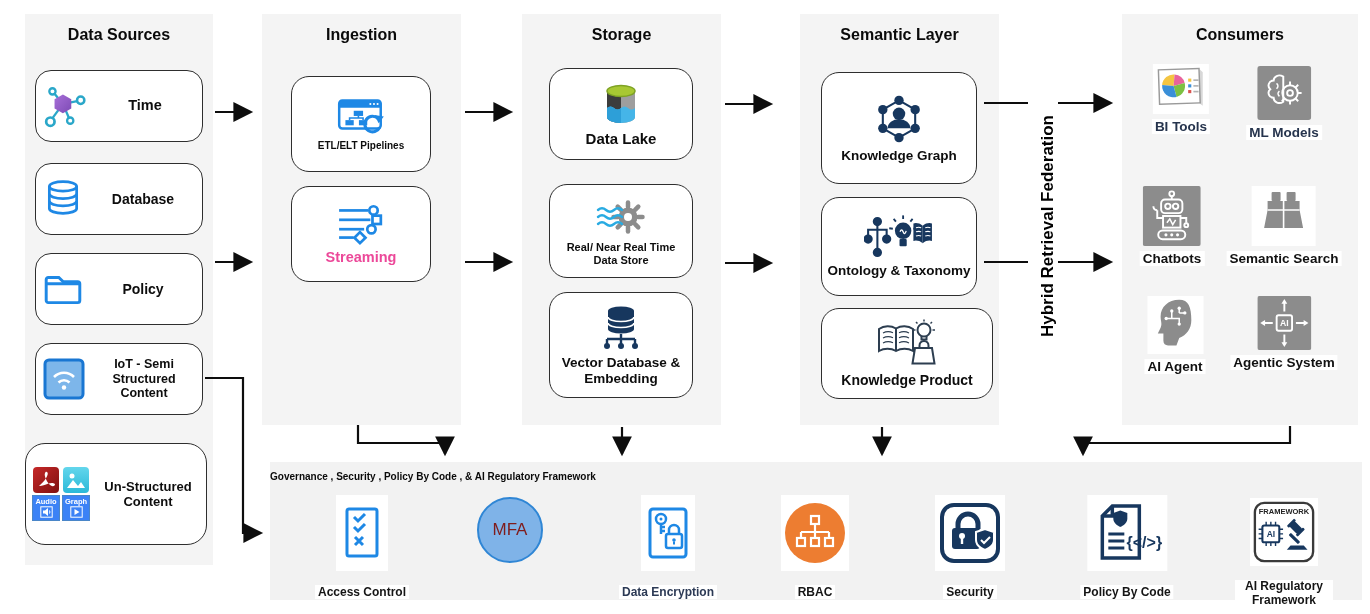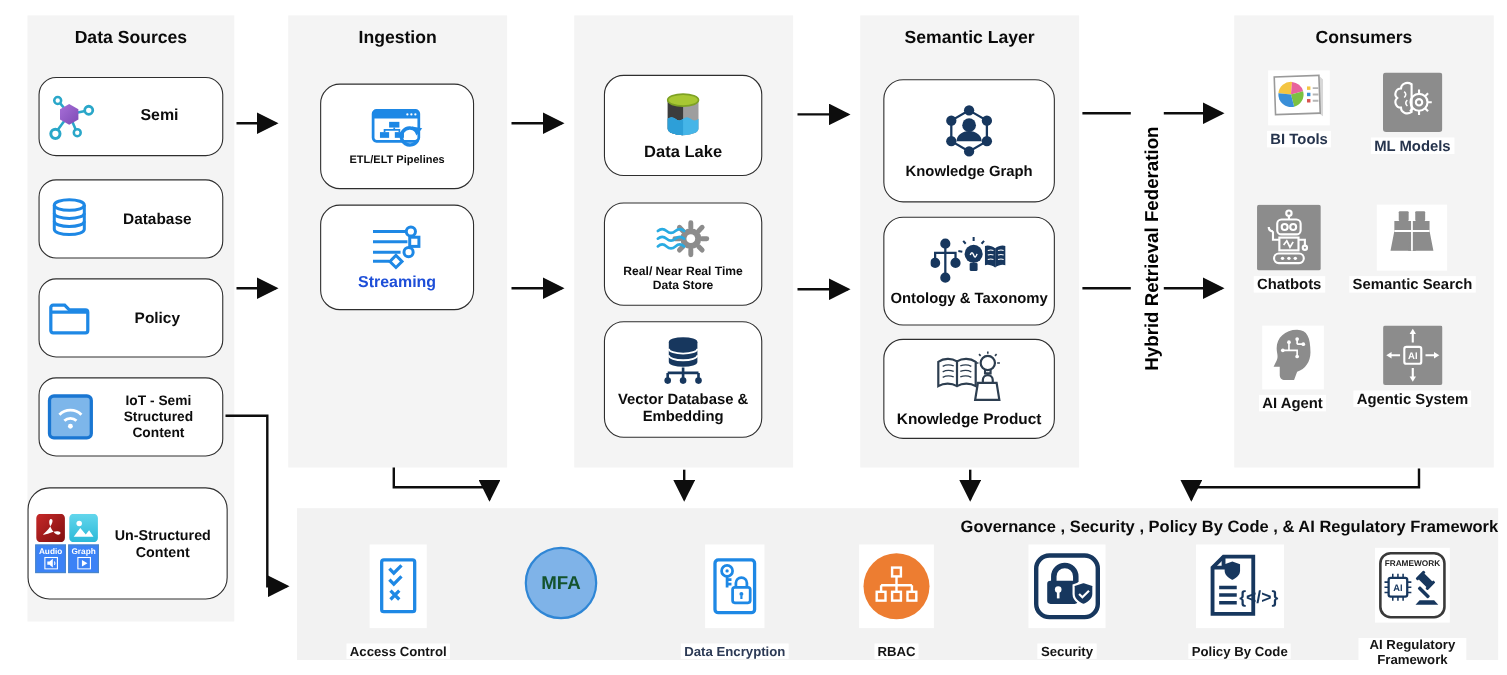--- a/index.html
+++ b/index.html
@@ -19,28 +19,28 @@
   .mtile{position:relative;display:flex;flex-direction:column;align-items:center;justify-content:center;gap:1px;overflow:hidden}
   .mtile.audio,.mtile.video{background:#3b82f6;border:1px solid #4a86c8}
   .mtile-label{font-size:7.5px;font-weight:bold;color:#fff;line-height:1}
   .citem{position:absolute;display:flex;flex-direction:column;align-items:center;gap:5px;transform:translateX(-50%)}
   .clabel{font-weight:bold;font-size:13.5px;background:#fff;padding:0 3px;white-space:nowrap;color:#111}
   .ctile{background:#fff;padding:2px 3px;display:flex;align-items:center;justify-content:center}
   .fed{position:absolute;left:1028px;top:30px;width:40px;height:392px;display:flex;
        align-items:center;justify-content:center;writing-mode:vertical-rl;transform:rotate(180deg);
        font-weight:bold;font-size:17px;white-space:nowrap;color:#000}
   .gov{position:absolute;left:270px;top:462px;width:1092px;height:138px;background:#f2f2f2}
-  .gtitle{position:absolute;top:9px;left:0;width:100%;text-align:right;font-weight:bold;font-size:15px;color:#0a0a0a}
+  .gtitle{position:absolute;top:9px;left:0;width:100%;text-align:left;font-weight:bold;font-size:10px;color:#0a0a0a}
   .gitem{position:absolute;top:33px;transform:translateX(-50%);display:flex;flex-direction:column;align-items:center;gap:14px}
   .gicon{height:70px;display:flex;align-items:center;justify-content:center}
   .gtile{background:#fff;padding:3px;display:flex;align-items:center;justify-content:center}
   .glabel{font-weight:bold;font-size:12px;background:#fff;padding:0 3px;white-space:nowrap;color:#151515;text-align:center}
   .glabel.wrap{white-space:normal;width:92px;line-height:1.15}
   .mfacircle{width:62px;height:62px;border-radius:50%;background:#7fb3e8;border:2.5px solid #2f86d5;
-             display:flex;align-items:center;justify-content:center;font-weight:bold;font-size:17px;color:#14532d}
+             display:flex;align-items:center;justify-content:center;font-weight:normal;font-size:17px;color:#7f1d1d}
   #wires{position:absolute;left:0;top:0;pointer-events:none}
 </style>
 </head>
 <body>
 
 <div class="panel" style="left:25px;top:14px;width:188px;height:551px">
   <div class="ptitle">Data Sources</div>
 
   <div class="node hnode" style="left:10px;top:56px;width:168px;height:72px">
     <span class="icn">
@@ -57,21 +57,21 @@
             <line x1="20" y1="20" x2="9" y2="35"></line>
             <line x1="20" y1="20" x2="26" y2="34"></line>
           </g>
         <polygon points="20,11 28,15.5 28,24.5 20,29 12,24.5 12,15.5" fill="url(#apg)"></polygon>
         <circle cx="10" cy="8" r="3" fill="#fff" stroke="#2aa7c9" stroke-width="2.2"></circle>
         <circle cx="37" cy="16.5" r="3.5" fill="#fff" stroke="#2aa7c9" stroke-width="2.4"></circle>
         <circle cx="8" cy="37" r="4" fill="#fff" stroke="#2aa7c9" stroke-width="2.6"></circle>
         <circle cx="27" cy="36" r="3" fill="#fff" stroke="#2aa7c9" stroke-width="2.2"></circle>
       </svg>
     </span>
-    <span class="nlabel" style="font-size:14.5px;flex:1">Semi</span>
+    <span class="nlabel" style="font-size:14.5px;flex:1">Time</span>
   </div>
 
   <div class="node hnode" style="left:10px;top:149px;width:168px;height:72px">
     <span class="icn">
       <svg width="42" height="42" viewBox="0 0 40 40">
         <g stroke="#1e88e5" stroke-width="2.6" fill="none">
           <ellipse cx="20" cy="8" rx="13" ry="4.6"></ellipse>
           <path d="M7 8 v7 c0 2.6 5.8 4.6 13 4.6 s13 -2 13 -4.6 V8"></path>
           <path d="M7 15 v7 c0 2.6 5.8 4.6 13 4.6 s13 -2 13 -4.6 v-7"></path>
           <path d="M7 22 v7 c0 2.6 5.8 4.6 13 4.6 s13 -2 13 -4.6 v-7"></path>
@@ -184,26 +184,27 @@
             <circle cx="35" cy="8" r="4"></circle>
           <path d="M2 17 h30"></path>
             <rect x="34" y="13" width="8" height="8"></rect>
           <path d="M2 26 h24"></path>
             <circle cx="33" cy="26" r="4"></circle>
           <path d="M2 34 h14"></path>
             <rect x="18.3" y="30.3" width="7.5" height="7.5" transform="rotate(45 22 34)"></rect>
         </g>
       </svg>
     </span>
-    <span class="nlabel" style="font-size:14.5px;color:#1d4ed8">Streaming</span>
+    <span class="nlabel" style="font-size:14.5px;color:#ec4899">Streaming</span>
   </div>
 
 </div>
 
 <div class="panel" style="left:522px;top:14px;width:199px;height:411px">
+  <div class="ptitle">Storage</div>
 
   <div class="node vnode" style="left:27px;top:54px;width:144px;height:92px">
     <span class="icn">
       <svg width="44" height="46" viewBox="0 0 44 46">
         <path d="M8 10 v26 a14 6 0 0 0 28 0 V10 z" fill="#9e9e9e"></path>
         <path d="M8 10 v26 a14 6 0 0 0 14 6 V10 z" fill="#3c3c3c"></path>
         <path d="M8 27 q3.5 -3 7 0 t7 0 t7 0 t7 0 v9 a14 6 0 0 1 -28 0 z" fill="#45b5e8"></path>
         <path d="M8 27 q3.5 -3 7 0 t7 0 v15 a14 6 0 0 1 -14 -6 z" fill="#2d9fd8"></path>
         <ellipse cx="22" cy="10" rx="14" ry="5.5" fill="#a8c833" stroke="#7ea224" stroke-width="1.5"></ellipse>
       </svg>
@@ -254,21 +255,21 @@
           <circle cx="8" cy="42" r="3"></circle>
             <circle cx="22" cy="42" r="3"></circle>
             <circle cx="36" cy="42" r="3"></circle>
         </g>
       </svg>
     </span>
     <span class="nlabel" style="font-size:13.5px">Vector Database &amp; Embedding</span>
   </div>
 </div>
 
-<div class="panel" style="left:782px;top:14px;width:199px;height:411px">
+<div class="panel" style="left:800px;top:14px;width:199px;height:411px">
   <div class="ptitle">Semantic Layer</div>
 
   <div class="node vnode" style="left:21px;top:58px;width:156px;height:112px">
     <span class="icn">
       <svg width="56" height="52" viewBox="0 0 54 50">
         <polygon points="27,7 42.6,16 42.6,34 27,43 11.4,34 11.4,16" fill="none" stroke="#17375e" stroke-width="2"></polygon>
         <g fill="#17375e">
           <circle cx="27" cy="7" r="4.5"></circle>
             <circle cx="42.6" cy="16" r="4.5"></circle>
             <circle cx="42.6" cy="34" r="4.5"></circle>
@@ -312,21 +313,21 @@
         </g>
         <g stroke="#fff" stroke-width="1" fill="none">
           <path d="M50.5 13 c1.8 -0.6 3.6 -0.6 5 0 M50.5 17 c1.8 -0.6 3.6 -0.6 5 0 M50.5 21 c1.8 -0.6 3.6 -0.6 5 0"></path>
           <path d="M59.5 13 c1.8 -0.6 3.6 -0.6 5 0 M59.5 17 c1.8 -0.6 3.6 -0.6 5 0 M59.5 21 c1.8 -0.6 3.6 -0.6 5 0"></path>
         </g>
       </svg>
     </span>
     <span class="nlabel" style="font-size:13.5px">Ontology &amp; Taxonomy</span>
   </div>
 
-  <div class="node vnode" style="left:21px;top:294px;width:156px;height:91px">
+  <div class="node vnode" style="left:21px;top:294px;width:172px;height:91px">
     <span class="icn">
       <svg width="64" height="50" viewBox="0 0 62 50" fill="none" stroke="#2d3e50" stroke-width="2">
         <path d="M3 10 c5 -3.5 12 -3.5 17 -0.5 c5 -3 12 -3 17 0.5 v22 c-5 -3 -12 -3 -17 0 c-5 -3 -12 -3 -17 0 z"></path>
         <line x1="20" y1="9.5" x2="20" y2="32"></line>
         <g stroke-width="1.2">
           <path d="M7 14 c3 -1.5 7 -1.5 10 -0.3 M7 19 c3 -1.5 7 -1.5 10 -0.3 M7 24 c3 -1.5 7 -1.5 10 -0.3"></path>
           <path d="M23 13.7 c3 -1.2 7 -1.2 10 0.3 M23 18.7 c3 -1.2 7 -1.2 10 0.3 M23 23.7 c3 -1.2 7 -1.2 10 0.3"></path>
         </g>
         <circle cx="48" cy="11" r="6.5"></circle>
         <path d="M45.5 17 v3.5 h5 V17"></path>

